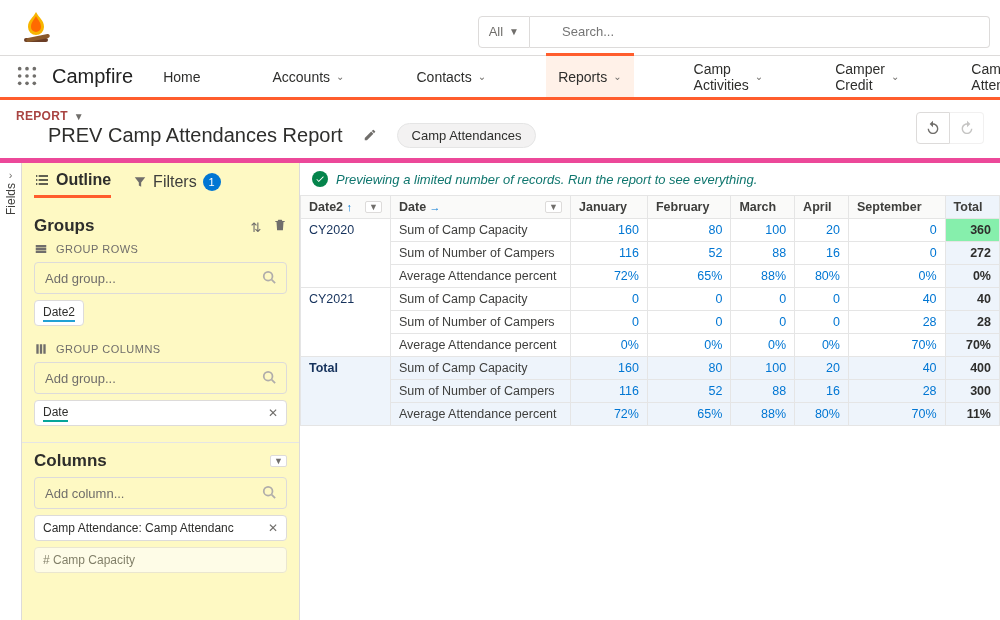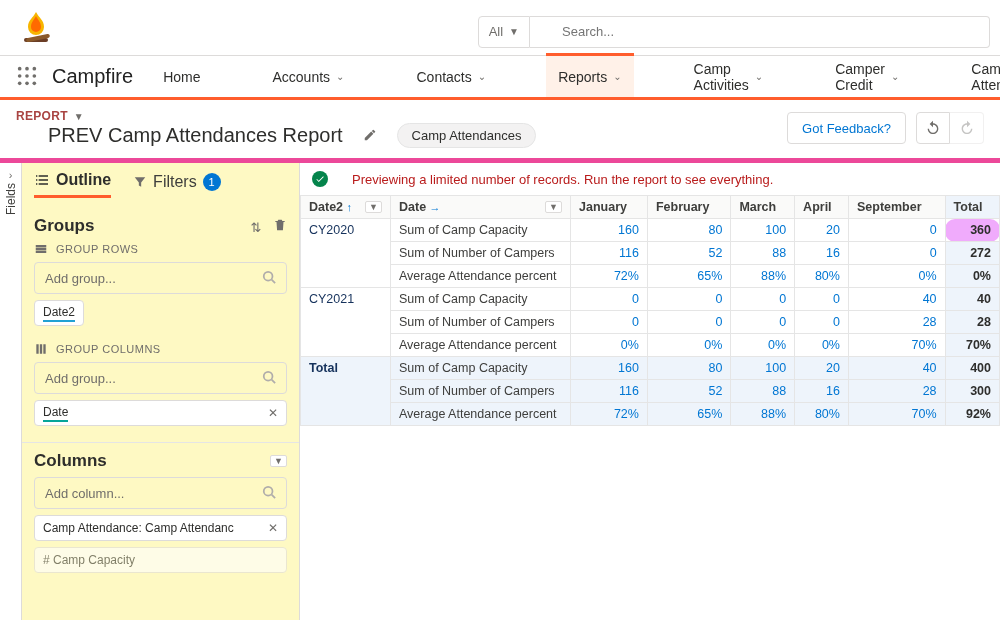--- a/index.html
+++ b/index.html
@@ -87,21 +87,21 @@
     max-width: 100%;
   }
   .chip .x { margin-left:auto; color:#706e6b; font-size:12px; }
   .chip .underline { border-bottom: 2px solid #21a1d4; padding-bottom:1px; }
   .chip.teal .underline { border-bottom-color:#06a59a; }
   .chip.wide { width: 100%; justify-content: space-between; }
   .chip.trunc span.label { white-space: nowrap; overflow:hidden; text-overflow: ellipsis; max-width: 210px; }
   .light-muted { color:#706e6b; }
 
   .main { flex:1; overflow:auto; }
-  .preview-bar { display:flex; align-items:center; gap:24px; padding:8px 12px; color:#b91c1c; font-size:13px; }
+  .preview-bar { display:flex; align-items:center; gap:8px; padding:8px 12px; color:#0f766e; font-size:13px;font-style:italic; }
   .ok-dot { width:16px; height:16px; border-radius:50%; background:#04844b; display:inline-flex; align-items:center; justify-content:center; }
   table.report { border-collapse: collapse; width: 100%; }
   table.report th, table.report td {
     border: 1px solid #e5e5e5; padding: 4px 8px; font-size: 12.5px; text-align:left;
     white-space: nowrap;
   }
   table.report thead th { background:#fafaf9; color:#3e3e3c; font-weight:700; }
   table.report .num { text-align:right; color:#0176d3; }
   table.report .num.total { color:#2e2e2c; font-weight:600; }
   table.report .row-label { color:#3e3e3c; }
@@ -198,21 +198,20 @@
       <span>PREV Camp Attendances Report</span>
       <span class="icon-gray">
         <svg width="14" height="14" viewBox="0 0 24 24">
             <path fill="#706e6b" d="M3 17.25V21h3.75L17.81 9.94l-3.75-3.75L3 17.25zM20.71 7.04a1 1 0 0 0 0-1.41l-2.34-2.34a1 1 0 0 0-1.41 0l-1.83 1.83 3.75 3.75 1.83-1.83z"></path>
           </svg>
       </span>
       <span class="pill">Camp Attendances</span>
     </div>
   </div>
   <div class="page-head-right">
-    <button class="btn">Got Feedback?</button>
     <span style="display:inline-flex">
       <span class="icon-btn first">
         <svg width="16" height="16" viewBox="0 0 24 24">
             <path fill="#706e6b" d="M12 5V1L7 6l5 5V7c3.31 0 6 2.69 6 6s-2.69 6-6 6-6-2.69-6-6H4c0 4.42 3.58 8 8 8s8-3.58 8-8-3.58-8-8-8z"></path>
           </svg>
       </span>
       <span class="icon-btn" style="opacity:.4">
         <svg width="16" height="16" viewBox="0 0 24 24">
             <path fill="#706e6b" d="M12 5V1l5 5-5 5V7c-3.31 0-6 2.69-6 6s2.69 6 6 6 6-2.69 6-6h2c0 4.42-3.58 8-8 8s-8-3.58-8-8 3.58-8 8-8z"></path>
           </svg>
@@ -356,21 +355,21 @@
       </thead>
       <tbody id="report-body">
           <tr>
             <td rowspan="3" style="vertical-align: top;">CY2020</td>
             <td class="row-label">Sum of Camp Capacity</td>
             <td class="num">160</td>
             <td class="num">80</td>
             <td class="num">100</td>
             <td class="num">20</td>
             <td class="num">0</td>
-            <td class="num total" style="background: #f0abfc; border-radius: 10px;">360</td>
+            <td class="num total" style="background: #86efac;">360</td>
           </tr>
           <tr>
             <td class="row-label">Sum of Number of Campers</td>
             <td class="num">116</td>
             <td class="num">52</td>
             <td class="num">88</td>
             <td class="num">16</td>
             <td class="num">0</td>
             <td class="num total" style="background: rgb(238, 244, 251);">272</td>
           </tr>
@@ -430,18 +429,18 @@
             <td class="num">28</td>
             <td class="num total" style="background: rgb(238, 244, 251);">300</td>
           </tr>
           <tr class="total-row">
             <td class="row-label">Average Attendance percent</td>
             <td class="num">72%</td>
             <td class="num">65%</td>
             <td class="num">88%</td>
             <td class="num">80%</td>
             <td class="num">70%</td>
-            <td class="num total" style="background: rgb(238, 244, 251);">92%</td>
+            <td class="num total" style="background: rgb(238, 244, 251);">11%</td>
           </tr>
         </tbody>
     </table>
   </div>
 </div>
 
 </body></html>

